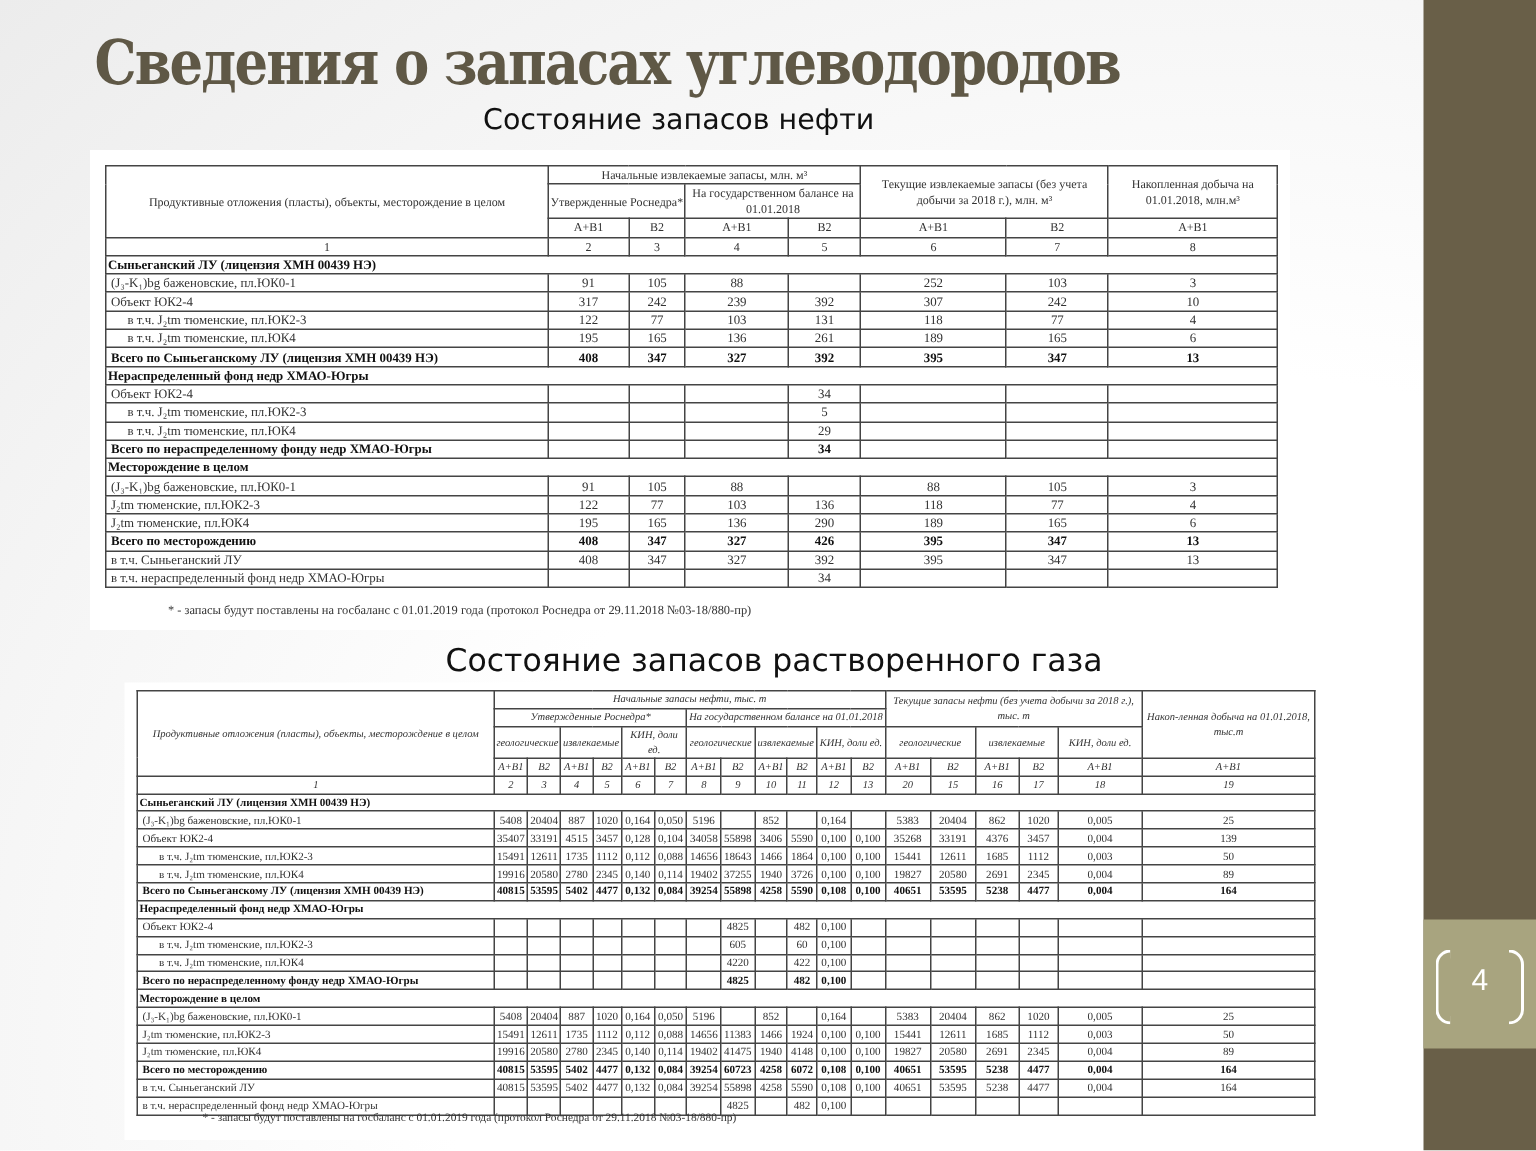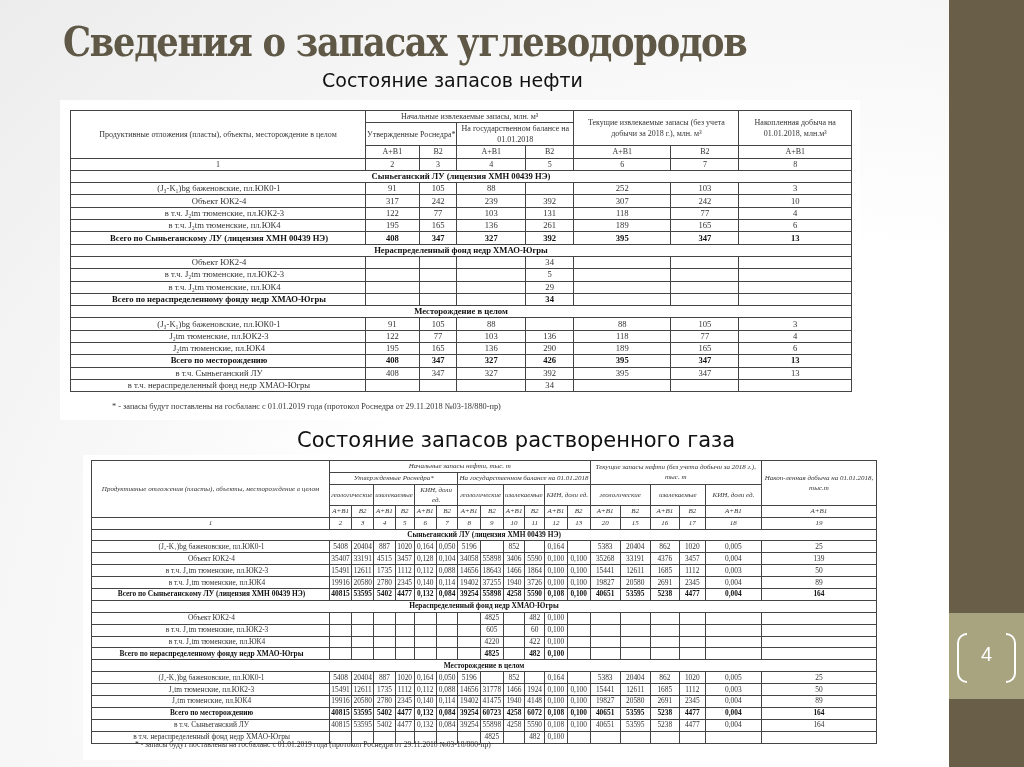--- a/index.html
+++ b/index.html
@@ -14,24 +14,24 @@
   .page-box .br.l { left:8px; border-right:none; border-radius:10px 0 0 10px; }
   .page-box .br.r { right:8px; border-left:none; border-radius:0 10px 10px 0; }
   .page-num { position:absolute; left:0; width:75px; top:30px; text-align:center; color:#fff; font-family:"Liberation Sans", sans-serif; font-size:20px; }
   .title { position:absolute; left:63px; top:18px; font-family:"DejaVu Serif", serif; font-weight:bold; font-size:41px; color:#5f5846; letter-spacing:-1.5px; white-space:nowrap; transform:scaleX(0.86); transform-origin:left top; }
   .sub { position:absolute; font-family:"DejaVu Sans", sans-serif; font-size:19px; color:#111; white-space:nowrap; }
   .sub1 { left:322px; top:69px; }
   .sub2 { left:297px; top:428px; font-size:21px; }
   .scan { position:absolute; background:#fff; }
   table { border-collapse:collapse; font-family:"Liberation Serif", serif; color:#333; }
   td { border:1px solid #444; text-align:center; padding:0 1px; white-space:nowrap; overflow:hidden; }
-  td.l { text-align:center; padding-left:3px;margin-top:36px; }
-  td.ind { padding-left:14px; text-align:center; }
+  td.l { text-align:left; padding-left:3px;margin-top:36px; }
+  td.ind { padding-left:14px; text-align:left; }
   tr.b td { font-weight:bold; color:#111; }
-  td.sec { font-weight:bold; color:#111; text-align:center;font-family:Liberation Serif, serif; }
+  td.sec { font-weight:bold; color:#111; text-align:left;font-family:Liberation Serif, serif; }
   .oil { left:60px; top:100px; width:800px; height:320px; }
   .oil table { position:absolute; left:10px; top:10px; width:782px; font-size:8.6px; }
   .oil td { height:11.3px; line-height:11px; }
   .oil .hdr td { font-size:8px; }
   .foot { position:absolute; font-size:8.3px; color:#333; white-space:nowrap;margin-left:40px; }
   .oil .foot { left:12px; top:302px; }
   .gas { left:83px; top:455px; width:800px; height:305px; }
   .gas table { position:absolute; left:8px; top:5px; width:786px; font-size:7.4px; }
   .gas td { height:10.9px; line-height:10px; }
   .gas .hdr td { font-size:7px;font-style:italic; }
@@ -546,21 +546,21 @@
         </tr>
         <tr>
           <td class="l">J₂tm тюменские, пл.ЮК2-3</td>
           <td>15491</td>
           <td>12611</td>
           <td>1735</td>
           <td>1112</td>
           <td>0,112</td>
           <td>0,088</td>
           <td>14656</td>
-          <td>31778</td>
+          <td>11383</td>
           <td>1466</td>
           <td>1924</td>
           <td>0,100</td>
           <td>0,100</td>
           <td>15441</td>
           <td>12611</td>
           <td>1685</td>
           <td>1112</td>
           <td>0,003</td>
           <td>50</td>

